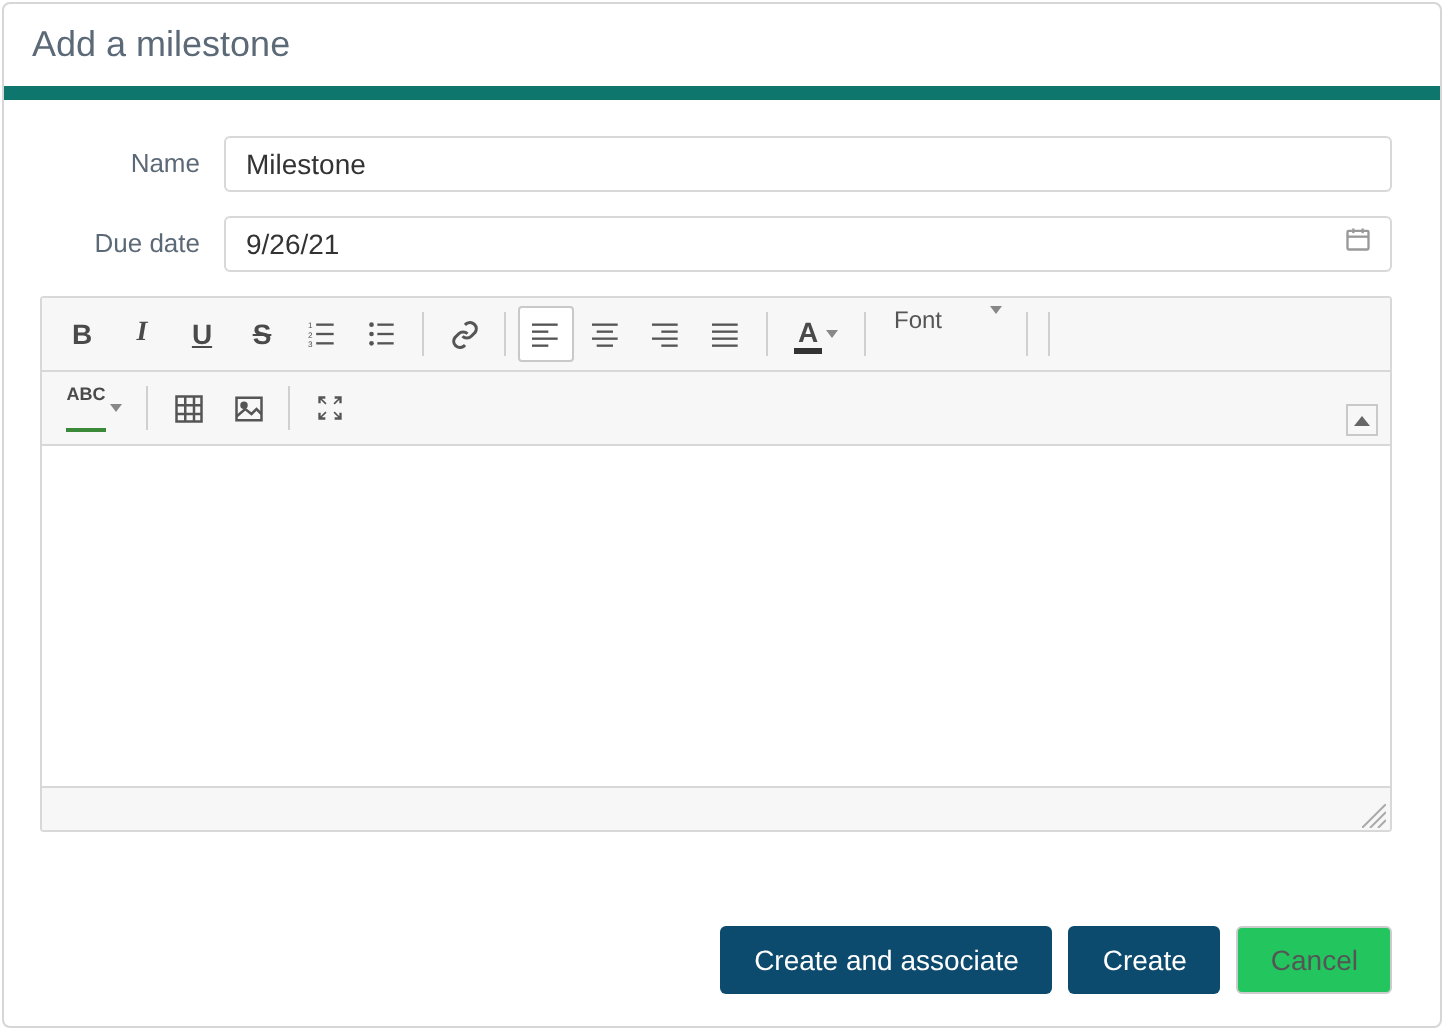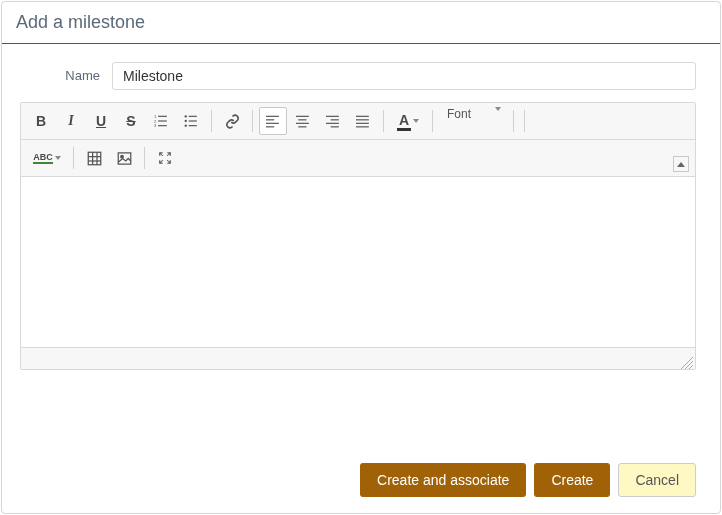--- a/index.html
+++ b/index.html
@@ -16,21 +16,21 @@
     border: 1px solid #d6d6d6;
     border-radius: 4px;
     width: 720px;
     height: 513px;
     margin: 1px;
     display: flex;
     flex-direction: column;
   }
   .dialog-header {
     padding: 10px 14px;
-    border-bottom: 1px solid #0f766e;
+    border-bottom: 7px solid #0f766e;
     font-size: 18px;
     color: #5c6a78;
     font-weight: 500;
   }
   .dialog-body {
     flex: 1;
     padding: 18px 24px 8px 18px;
     display: flex;
     flex-direction: column;
     gap: 12px;
@@ -172,44 +172,58 @@
   }
   .btn {
     border-radius: 3px;
     padding: 8px 16px;
     font-size: 14px;
     cursor: pointer;
     border: 1px solid transparent;
     font-family: inherit;
   }
   .btn-primary {
-    background: #a16207;
+    background: #0c4a6e;
     color: #fff;
   }
   .btn-secondary {
-    background: #fef9c3;
+    background: #22c55e;
     color: #555;
     border: 1px solid #ccc;
   }
 </style>
 </head>
 <body>
 
 <div class="dialog">
   <div class="dialog-header">Add a milestone</div>
 
   <div class="dialog-body">
 
     <div class="form-row">
       <div class="form-label">Name</div>
       <div class="form-control-wrap">
         <input class="form-input" type="text" value="Milestone" style="">
       </div>
     </div>
 
+    <div class="form-row">
+      <div class="form-label">Due date</div>
+      <div class="form-control-wrap date-wrap">
+        <input class="form-input" type="text" value="9/26/21" style="">
+        <span class="date-icon">
+          <svg width="14" height="14" viewBox="0 0 24 24" fill="none" stroke="#999" stroke-width="2">
+              <rect x="3" y="5" width="18" height="16" rx="1"></rect>
+              <line x1="3" y1="10" x2="21" y2="10"></line>
+              <line x1="8" y1="3" x2="8" y2="7"></line>
+              <line x1="16" y1="3" x2="16" y2="7"></line>
+            </svg>
+        </span>
+      </div>
+    </div>
 
     <div class="form-row" style="flex:1">
       <div class="form-control-wrap" style="display:flex">
         <div class="editor">
 
           <div class="editor-toolbar">
             <span class="tb-btn" style="font-weight:900">B</span>
             <span class="tb-btn" style="font-style:italic;font-family:serif;font-weight:bold">I</span>
             <span class="tb-btn" style="text-decoration:underline;font-weight:bold">U</span>
             <span class="tb-btn" style="text-decoration:line-through;font-weight:bold">S</span>
@@ -282,21 +296,21 @@
             <span class="tb-combo">
               <span>Font</span>
               <span class="caret"></span>
             </span>
             <span class="tb-sep"></span>
             <span class="tb-sep"></span>
           </div>
 
           <div class="editor-toolbar second">
             <span class="tb-btn" style="width:40px">
-              <span style="font-size:9px;font-weight:bold;border-bottom:2px solid #3a8a3a;padding-bottom:0">ABC</span>
+              <span style="font-size:9px;font-weight:bold;border-bottom:2px solid #3a8a3a;padding-bottom:12px">ABC</span>
               <span class="mini-caret"></span>
             </span>
             <span class="tb-sep"></span>
             <span class="tb-btn">
               <svg width="15" height="15" viewBox="0 0 24 24" fill="none" stroke="#555" stroke-width="2">
                   <rect x="2" y="2" width="20" height="20"></rect>
                   <line x1="2" y1="9" x2="22" y2="9"></line>
                   <line x1="2" y1="16" x2="22" y2="16"></line>
                   <line x1="9" y1="2" x2="9" y2="22"></line>
                   <line x1="16" y1="2" x2="16" y2="22"></line>

